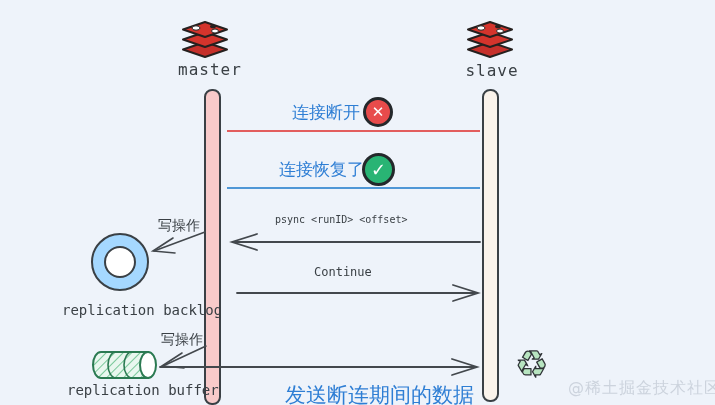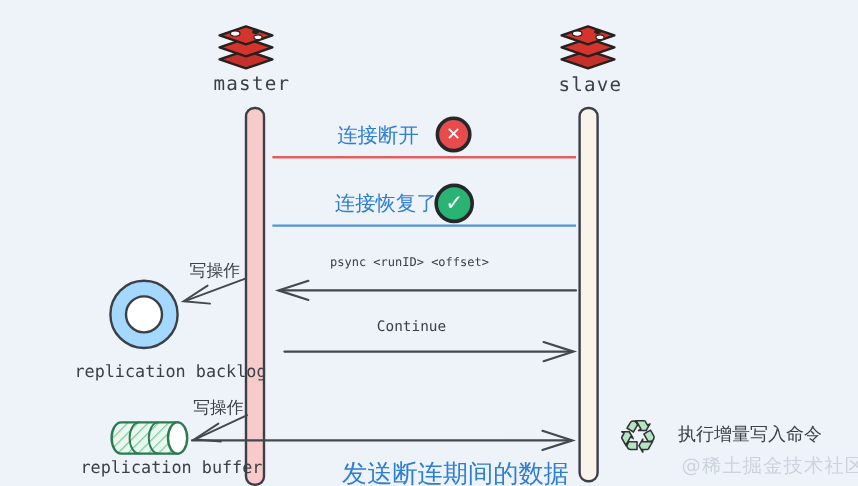--- a/index.html
+++ b/index.html
@@ -106,21 +106,21 @@
       <path d="M101,352 H148 V378 H101 A8,13 0 0 1 101,352 Z" fill="url(#hatch)" style="stroke:var(--buffer_stroke);stroke-width:2"></path>
       <path d="M116,352 A8,13 0 0 0 116,378" fill="none" style="stroke:var(--buffer_stroke);stroke-width:1.6"></path>
       <path d="M132,352 A8,13 0 0 0 132,378" fill="none" style="stroke:var(--buffer_stroke);stroke-width:1.6"></path>
       <ellipse cx="148" cy="365" rx="8" ry="13" style="fill:#ffffff;stroke:var(--buffer_stroke);stroke-width:2"></ellipse>
     </g>
   </svg>
 
   <div class="abs hand actor-label" style="left:178px;top:60px;">master</div>
   <div class="abs hand actor-label" style="left:464px;top:61px;">slave</div>
 
-  <div class="abs cjk msg-cjk blue-text" style="left:281px;top:101px;">连接断开</div>
+  <div class="abs cjk msg-cjk blue-text" style="left:292px;top:101px;">连接断开</div>
   <div class="abs circle-badge x-badge" style="left:363px;top:97px;">
     <span>✕</span>
   </div>
 
   <div class="abs cjk msg-cjk blue-text" style="left:279px;top:158px;text-align:center;">连接恢复了</div>
   <div class="abs circle-badge check-badge" style="left:362px;top:153px;">
     <span>✓</span>
   </div>
 
   <div class="abs hand" style="left:275px;top:214px;font-size:10px;">psync  &lt;runID&gt; &lt;offset&gt;</div>
@@ -129,17 +129,16 @@
 
   <div class="abs cjk blue-text" style="left:285px;top:337px;font-size:21px;margin-top:44px;">发送断连期间的数据</div>
 
   <div class="abs cjk small-cjk dark-text" style="left:158px;top:217px;">写操作</div>
   <div class="abs cjk small-cjk dark-text" style="left:161px;top:331px;">写操作</div>
 
   <div class="abs hand" style="left:67px;top:382px;font-size:14px;">replication buffer</div>
   <div class="abs hand" style="left:62px;top:302px;font-size:14px;">replication backlog</div>
 
   <div class="abs recycle" style="left:515px;top:346px;">♻</div>
-  <div class="abs cjk dark-text" style="left:565px;top:353px;font-size:15px;">执行增量写入命令</div>
 
   <div class="abs watermark" style="left:568px;top:378px;">@稀土掘金技术社区</div>
 
 </div>
 
 </body></html>

